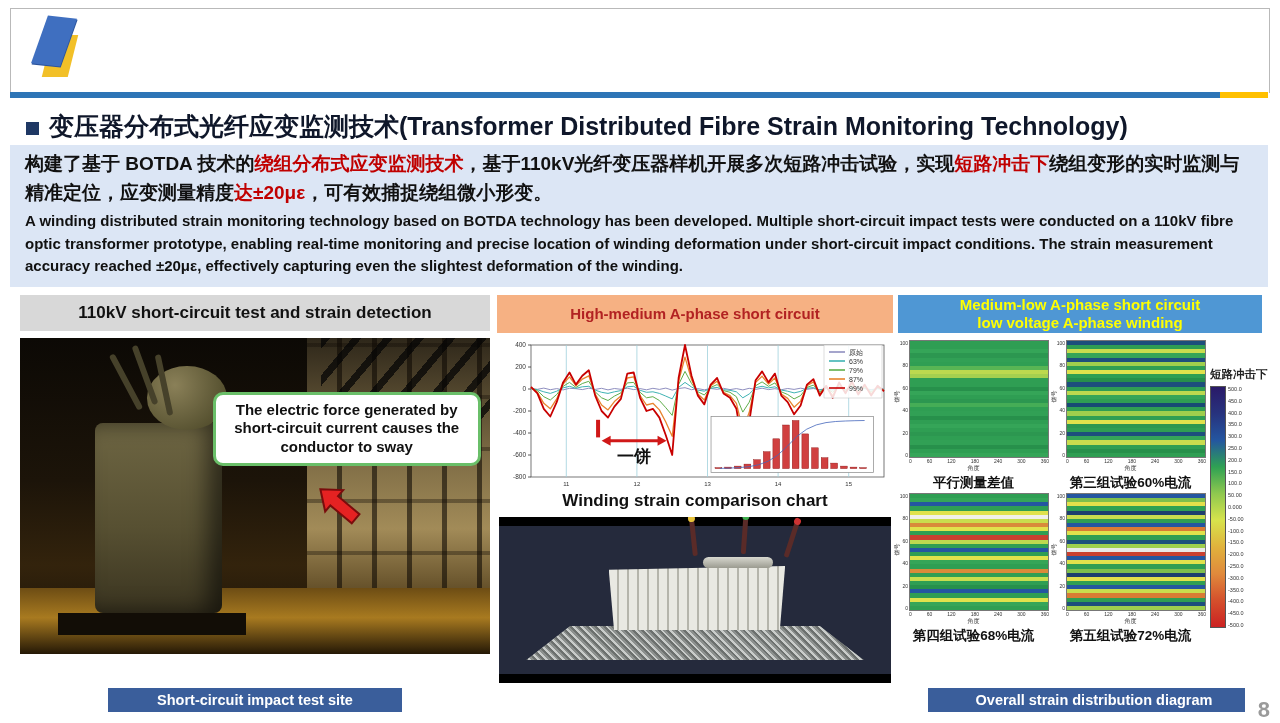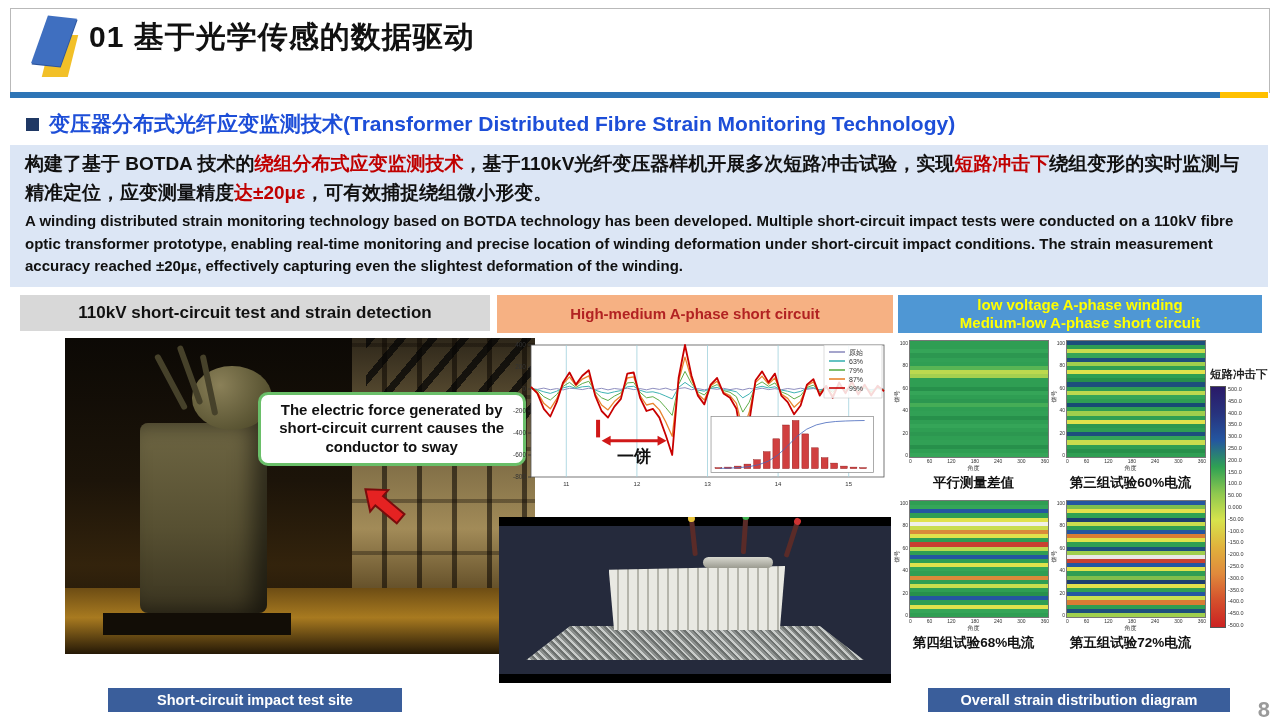--- a/index.html
+++ b/index.html
@@ -11,43 +11,43 @@
   .logo{position:absolute;left:22px;top:6px;width:52px;height:66px;}
   .logo-yellow{position:absolute;left:14px;top:20px;width:26px;height:42px;background:#f2c028;transform:skewX(-14deg);}
   .logo-blue{position:absolute;left:6px;top:2px;width:30px;height:48px;background:#3f6fc0;transform:skewX(-14deg) rotate(6deg);box-shadow:1px 1px 0 #2c549c;}
   .titles{position:absolute;left:78px;top:8px;}
   .title{font-size:30px;font-weight:bold;letter-spacing:1px;}
   .subtitle{font-size:17px;font-weight:bold;margin-top:1px;}
   .divider{position:absolute;left:10px;top:92px;width:1258px;height:6px;display:flex;}
   .divider-blue{flex:1;background:#2e75b6;}
   .divider-yellow{width:48px;background:#ffc000;}
   
-  .section-heading{position:absolute;left:26px;top:110px;font-size:21px;font-weight:bold;color:#1d4ed8;}
+  .section-heading{position:absolute;left:26px;top:110px;font-size:25px;font-weight:bold;color:#0f172a;}
   .bullet{display:inline-block;width:13px;height:13px;background:#1f3864;margin-right:10px;}
   
   .summary{position:absolute;left:10px;top:145px;width:1258px;height:142px;background:#dce6f5;
            box-sizing:border-box;padding:5px 15px;}
   .zh{margin:0;font-size:19px;font-weight:bold;line-height:1.5;}
   .seg-red{color:#c00000;}
   .en{margin:3px 0 0 0;font-size:15px;font-weight:bold;line-height:1.5;}
   
   .col{position:absolute;top:295px;}
   .col1{left:20px;width:470px;}
   .col2{left:497px;width:396px;}
   .col3{left:898px;width:364px;}
   .col-hdr{height:38px;display:flex;flex-direction:column;justify-content:center;text-align:center;font-weight:bold;}
   .col1 .col-hdr{background:#d8d8d8;color:#111;font-size:17px;height:36px;}
   .col2 .col-hdr{background:#f6b183;color:#b22222;font-size:15px;line-height:1.22;}
   .col3 .col-hdr{background:#4f97d4;color:#ffff00;font-size:15px;line-height:1.22;}
   .cap{position:absolute;top:393px;height:24px;background:#3a5e9b;color:#fff;font-weight:bold;
        font-size:14.5px;text-align:center;line-height:24px;}
-  .cap1{left:88px;width:294px;text-align:center;} .cap2{left:22px;width:352px;} .cap3{left:30px;width:302px;}
+  .cap1{left:88px;width:294px;text-align:center;} .cap2{left:22px;width:352px;} .cap3{left:30px;width:302px;padding-left:15px;}
   
   .photo{position:absolute;top:43px;left:0;width:470px;height:316px;overflow:hidden;
-         background:linear-gradient(180deg,#0c0905 0%,#1c1409 45%,#33230c 72%,#171007 100%);margin-left:45px;}
+         background:linear-gradient(180deg,#0c0905 0%,#1c1409 45%,#33230c 72%,#171007 100%);}
   .photo-wall{position:absolute;left:61%;top:0;width:39%;height:84%;
          background:linear-gradient(180deg,#2e271a 0%,#7e6c45 45%,#a28b58 72%,#57431f 100%);}
   .photo-scaffold{position:absolute;left:61%;top:0;width:39%;height:84%;
          background:repeating-linear-gradient(90deg,transparent 0 30px,rgba(15,10,4,.6) 30px 35px),
                     repeating-linear-gradient(0deg,transparent 0 48px,rgba(15,10,4,.35) 48px 52px);}
   .photo-truss{position:absolute;left:64%;top:0;width:36%;height:26%;
          background:repeating-linear-gradient(130deg,rgba(5,5,5,.75) 0 7px,transparent 7px 24px);}
   .photo-floor{position:absolute;left:0;bottom:0;width:100%;height:21%;
          background:linear-gradient(180deg,#6d4d14 0%,#a87a20 45%,#241806 100%);}
   .photo-base{position:absolute;left:8%;bottom:6%;width:40%;height:7%;background:#120d06;}
@@ -76,21 +76,21 @@
            clip-path:polygon(0 6%,100% 0,97% 100%,3% 100%);box-shadow:0 -2px 0 #cfcfc6;}
   .tank-top{position:absolute;left:52%;bottom:106px;width:70px;height:11px;background:linear-gradient(180deg,#d8d8cf,#9b9b90);border-radius:6px;}
   .rod{position:absolute;width:5px;height:36px;background:#5a2b28;border-radius:2px;}
   .rod-tip{position:absolute;left:-1px;top:-5px;width:7px;height:7px;border-radius:50%;}
   .r1{left:49%;bottom:118px;transform:rotate(-6deg);}
   .r2{left:62%;bottom:120px;transform:rotate(4deg);}
   .r3{left:74%;bottom:116px;transform:rotate(18deg);}
   
   .hmgrid{position:absolute;top:45px;left:0;width:308px;}
   .hm-row{display:flex;gap:6px;}
-  .hm-row2{margin-top:8px;justify-content:center;}
+  .hm-row2{margin-top:1px;justify-content:center;}
   .hm-cell{width:151px;position:relative;}
   .hm-body{display:flex;}
   .hm-yticks{width:11px;display:flex;flex-direction:column;justify-content:space-between;
              font-size:5px;color:#333;text-align:right;padding-right:1px;box-sizing:border-box;height:118px;}
   .hm-plot{flex:1;height:118px;display:flex;flex-direction:column;border:1px solid #777;box-sizing:border-box;}
   .hm-plot div{flex:1;}
   .hm-xticks{display:flex;justify-content:space-between;font-size:5px;color:#333;padding-left:11px;}
   .hm-xlabel{text-align:center;font-size:6px;color:#333;}
   .hm-title{text-align:center;font-size:13.5px;font-weight:bold;margin-top:1px;white-space:nowrap;}
   .hm-ylabel{position:absolute;left:-7px;top:52px;transform:rotate(-90deg);font-size:6px;color:#333;}
@@ -106,21 +106,20 @@
 <body>
 
 <div class="slide">
 
   <div class="header-box">
     <div class="logo">
       <span class="logo-yellow"></span>
       <span class="logo-blue"></span>
     </div>
     <div class="titles">
-      <div class="title">01 基于光学传感的数据驱动</div>
     </div>
   </div>
   <div class="divider">
     <span class="divider-blue"></span>
     <span class="divider-yellow"></span>
   </div>
 
   <div class="section-heading">
     <span class="bullet"></span><span>变压器分布式光纤应变监测技术(Transformer Distributed Fibre Strain Monitoring Technology)</span>
   </div>
@@ -220,42 +219,43 @@
           <text x="348" y="14.5" font-size="7" fill="#333">原始</text>
           <line x1="328" y1="21" x2="344" y2="21" stroke="#3fb3b3" stroke-width="1.6"></line>
           <text x="348" y="23.5" font-size="7" fill="#333">63%</text>
           <line x1="328" y1="30" x2="344" y2="30" stroke="#5fae4a" stroke-width="1.6"></line>
           <text x="348" y="32.5" font-size="7" fill="#333">79%</text>
           <line x1="328" y1="39" x2="344" y2="39" stroke="#e8842e" stroke-width="1.6"></line>
           <text x="348" y="41.5" font-size="7" fill="#333">87%</text>
           <line x1="328" y1="48" x2="344" y2="48" stroke="#c80000" stroke-width="1.6"></line>
           <text x="348" y="50.5" font-size="7" fill="#333">99%</text>
         </svg></div>
+    <div class="chart-cap">Winding strain comparison chart</div>
     <div class="img3d">
       <div class="img3d-inner">
         <div class="platform"></div>
         <div class="winding"></div>
         <div class="tank-top"></div>
         <div class="rod r1">
             <span class="rod-tip" style="background:#e8c33a"></span>
           </div>
         <div class="rod r2">
             <span class="rod-tip" style="background:#3fae4e"></span>
           </div>
         <div class="rod r3">
             <span class="rod-tip" style="background:#cc3333"></span>
           </div>
       </div>
     </div>
   </div>
 
   <div class="col col3">
     <div class="col-hdr">
+      <span>Medium-low A-phase short circuit</span>
       <span>low voltage A-phase winding</span>
-      <span>Medium-low A-phase short circuit</span>
     </div>
     <div class="hmgrid">
       <div class="hm-row">
         <div class="hm-cell">
             <div class="hm-ylabel">饼号</div>
             <div class="hm-body">
               <div class="hm-yticks">
                 <div>100</div>
                 <div>80</div>
                 <div>60</div>

